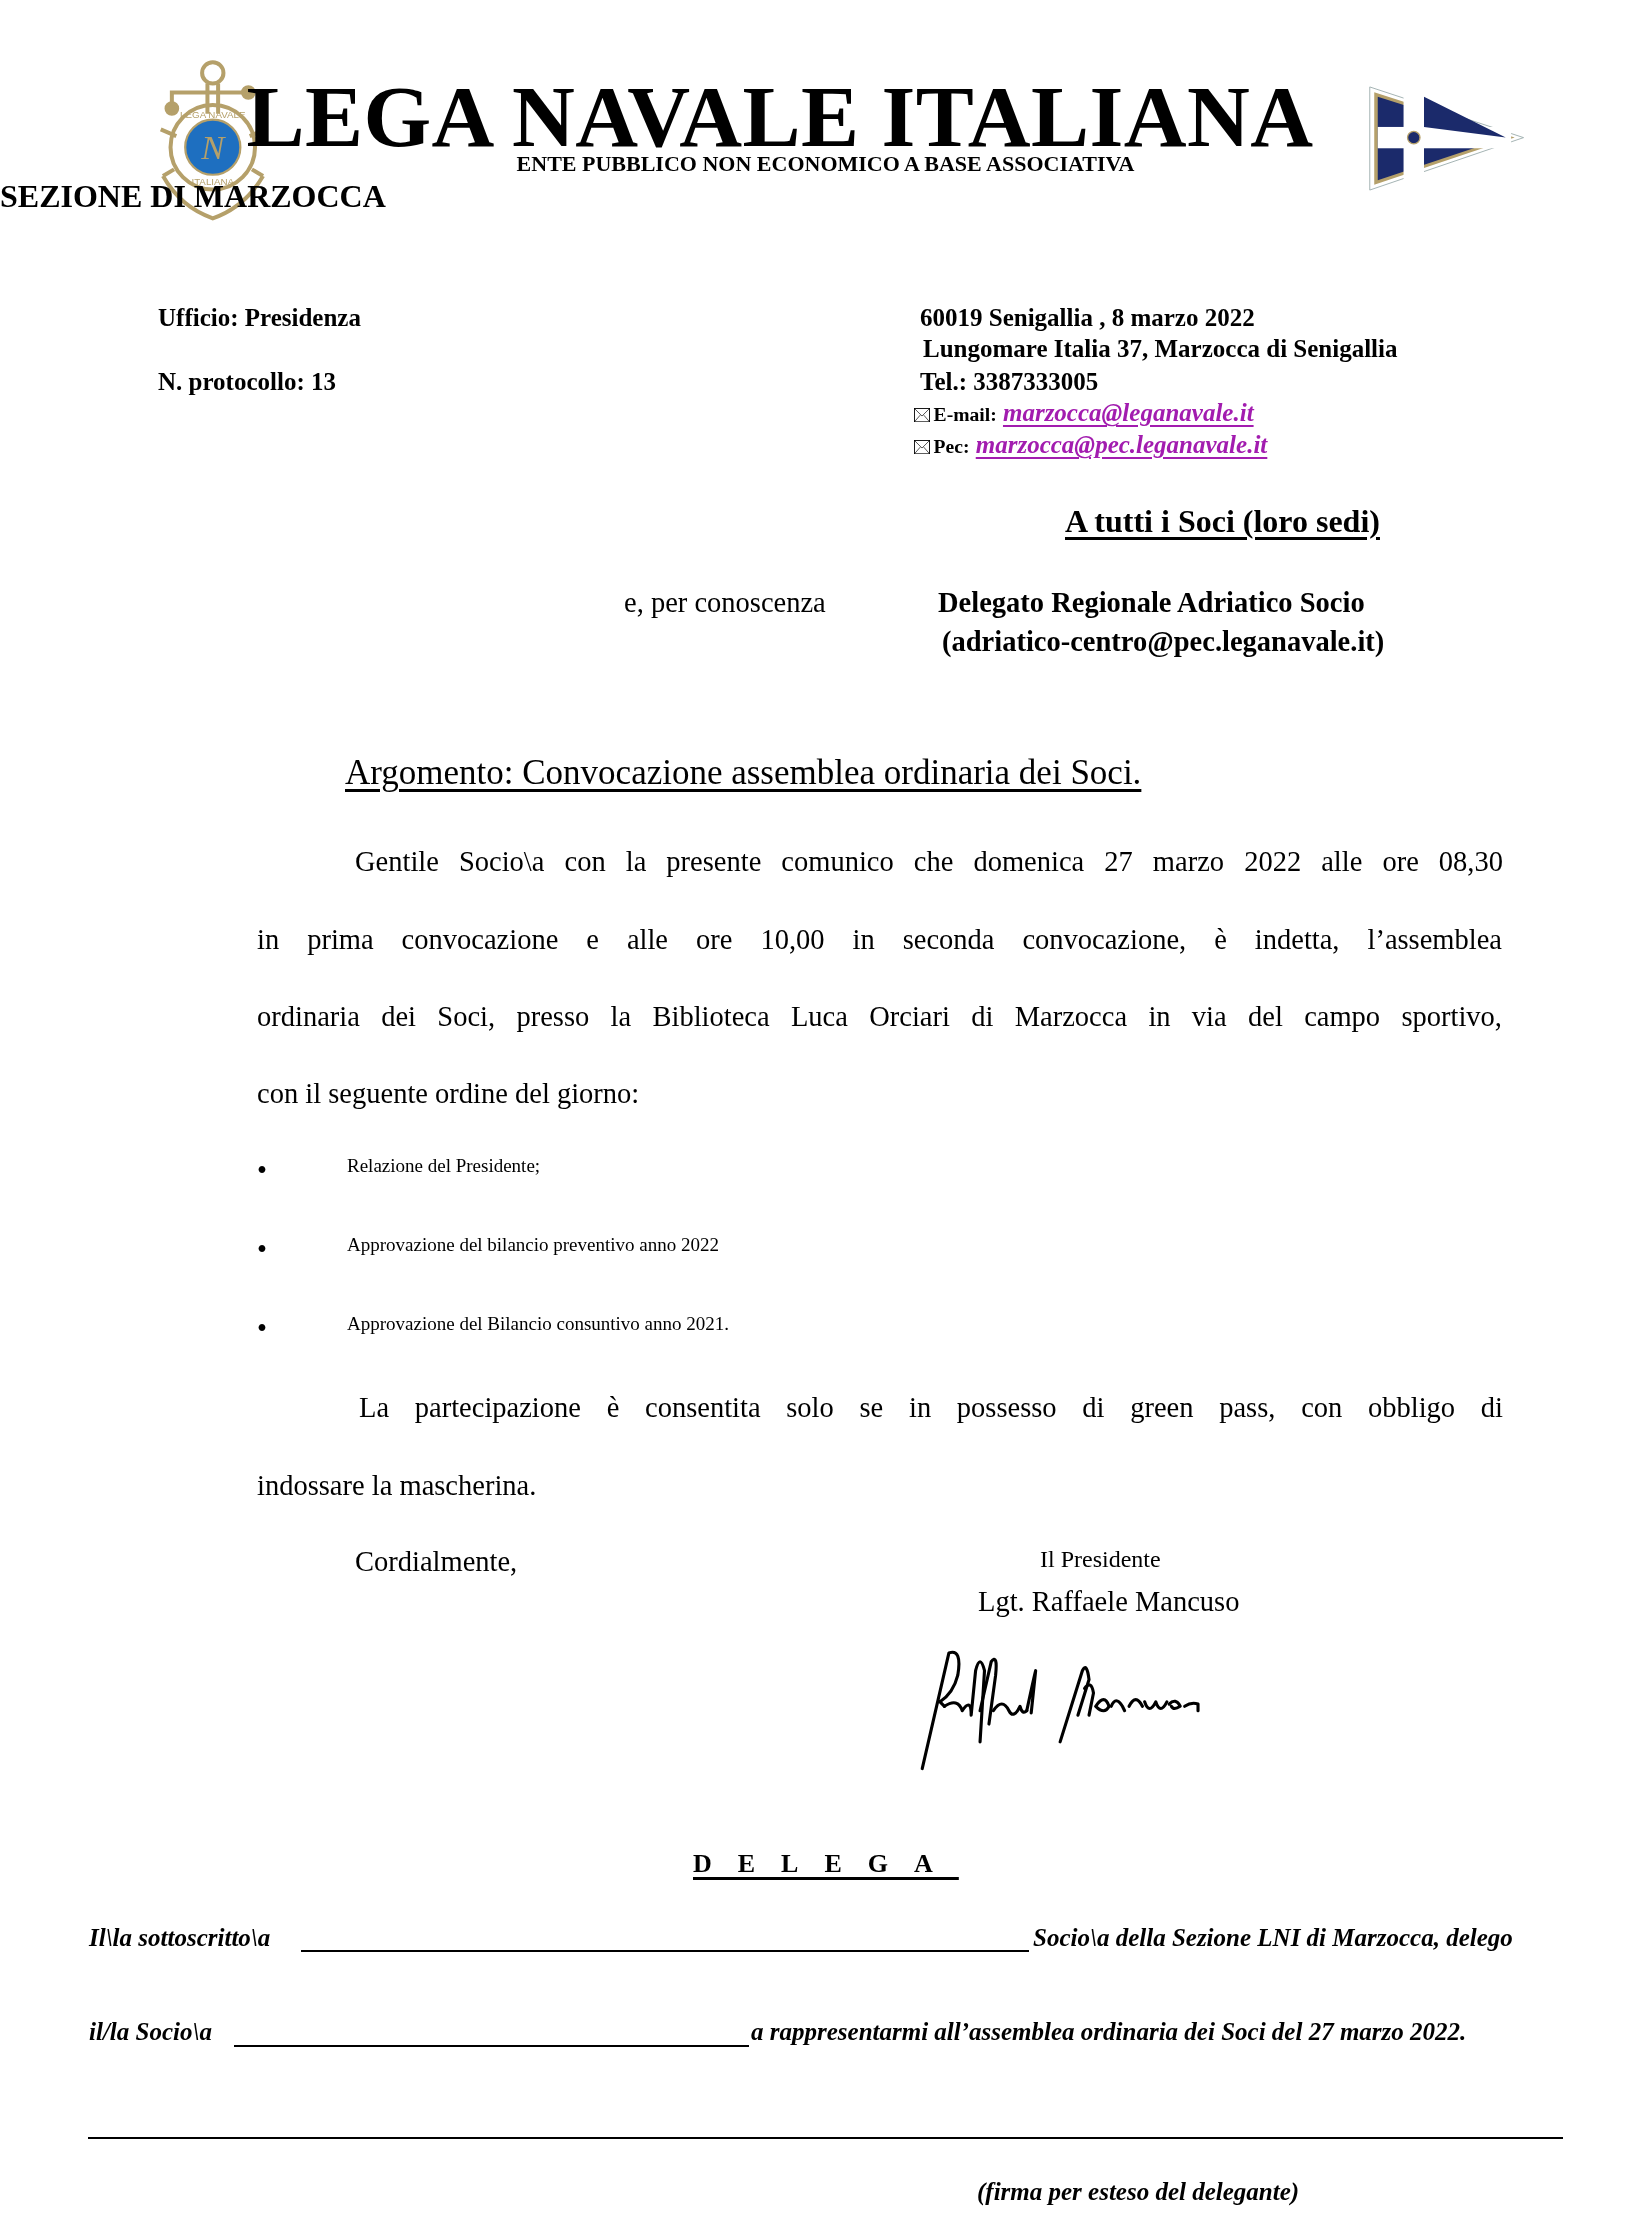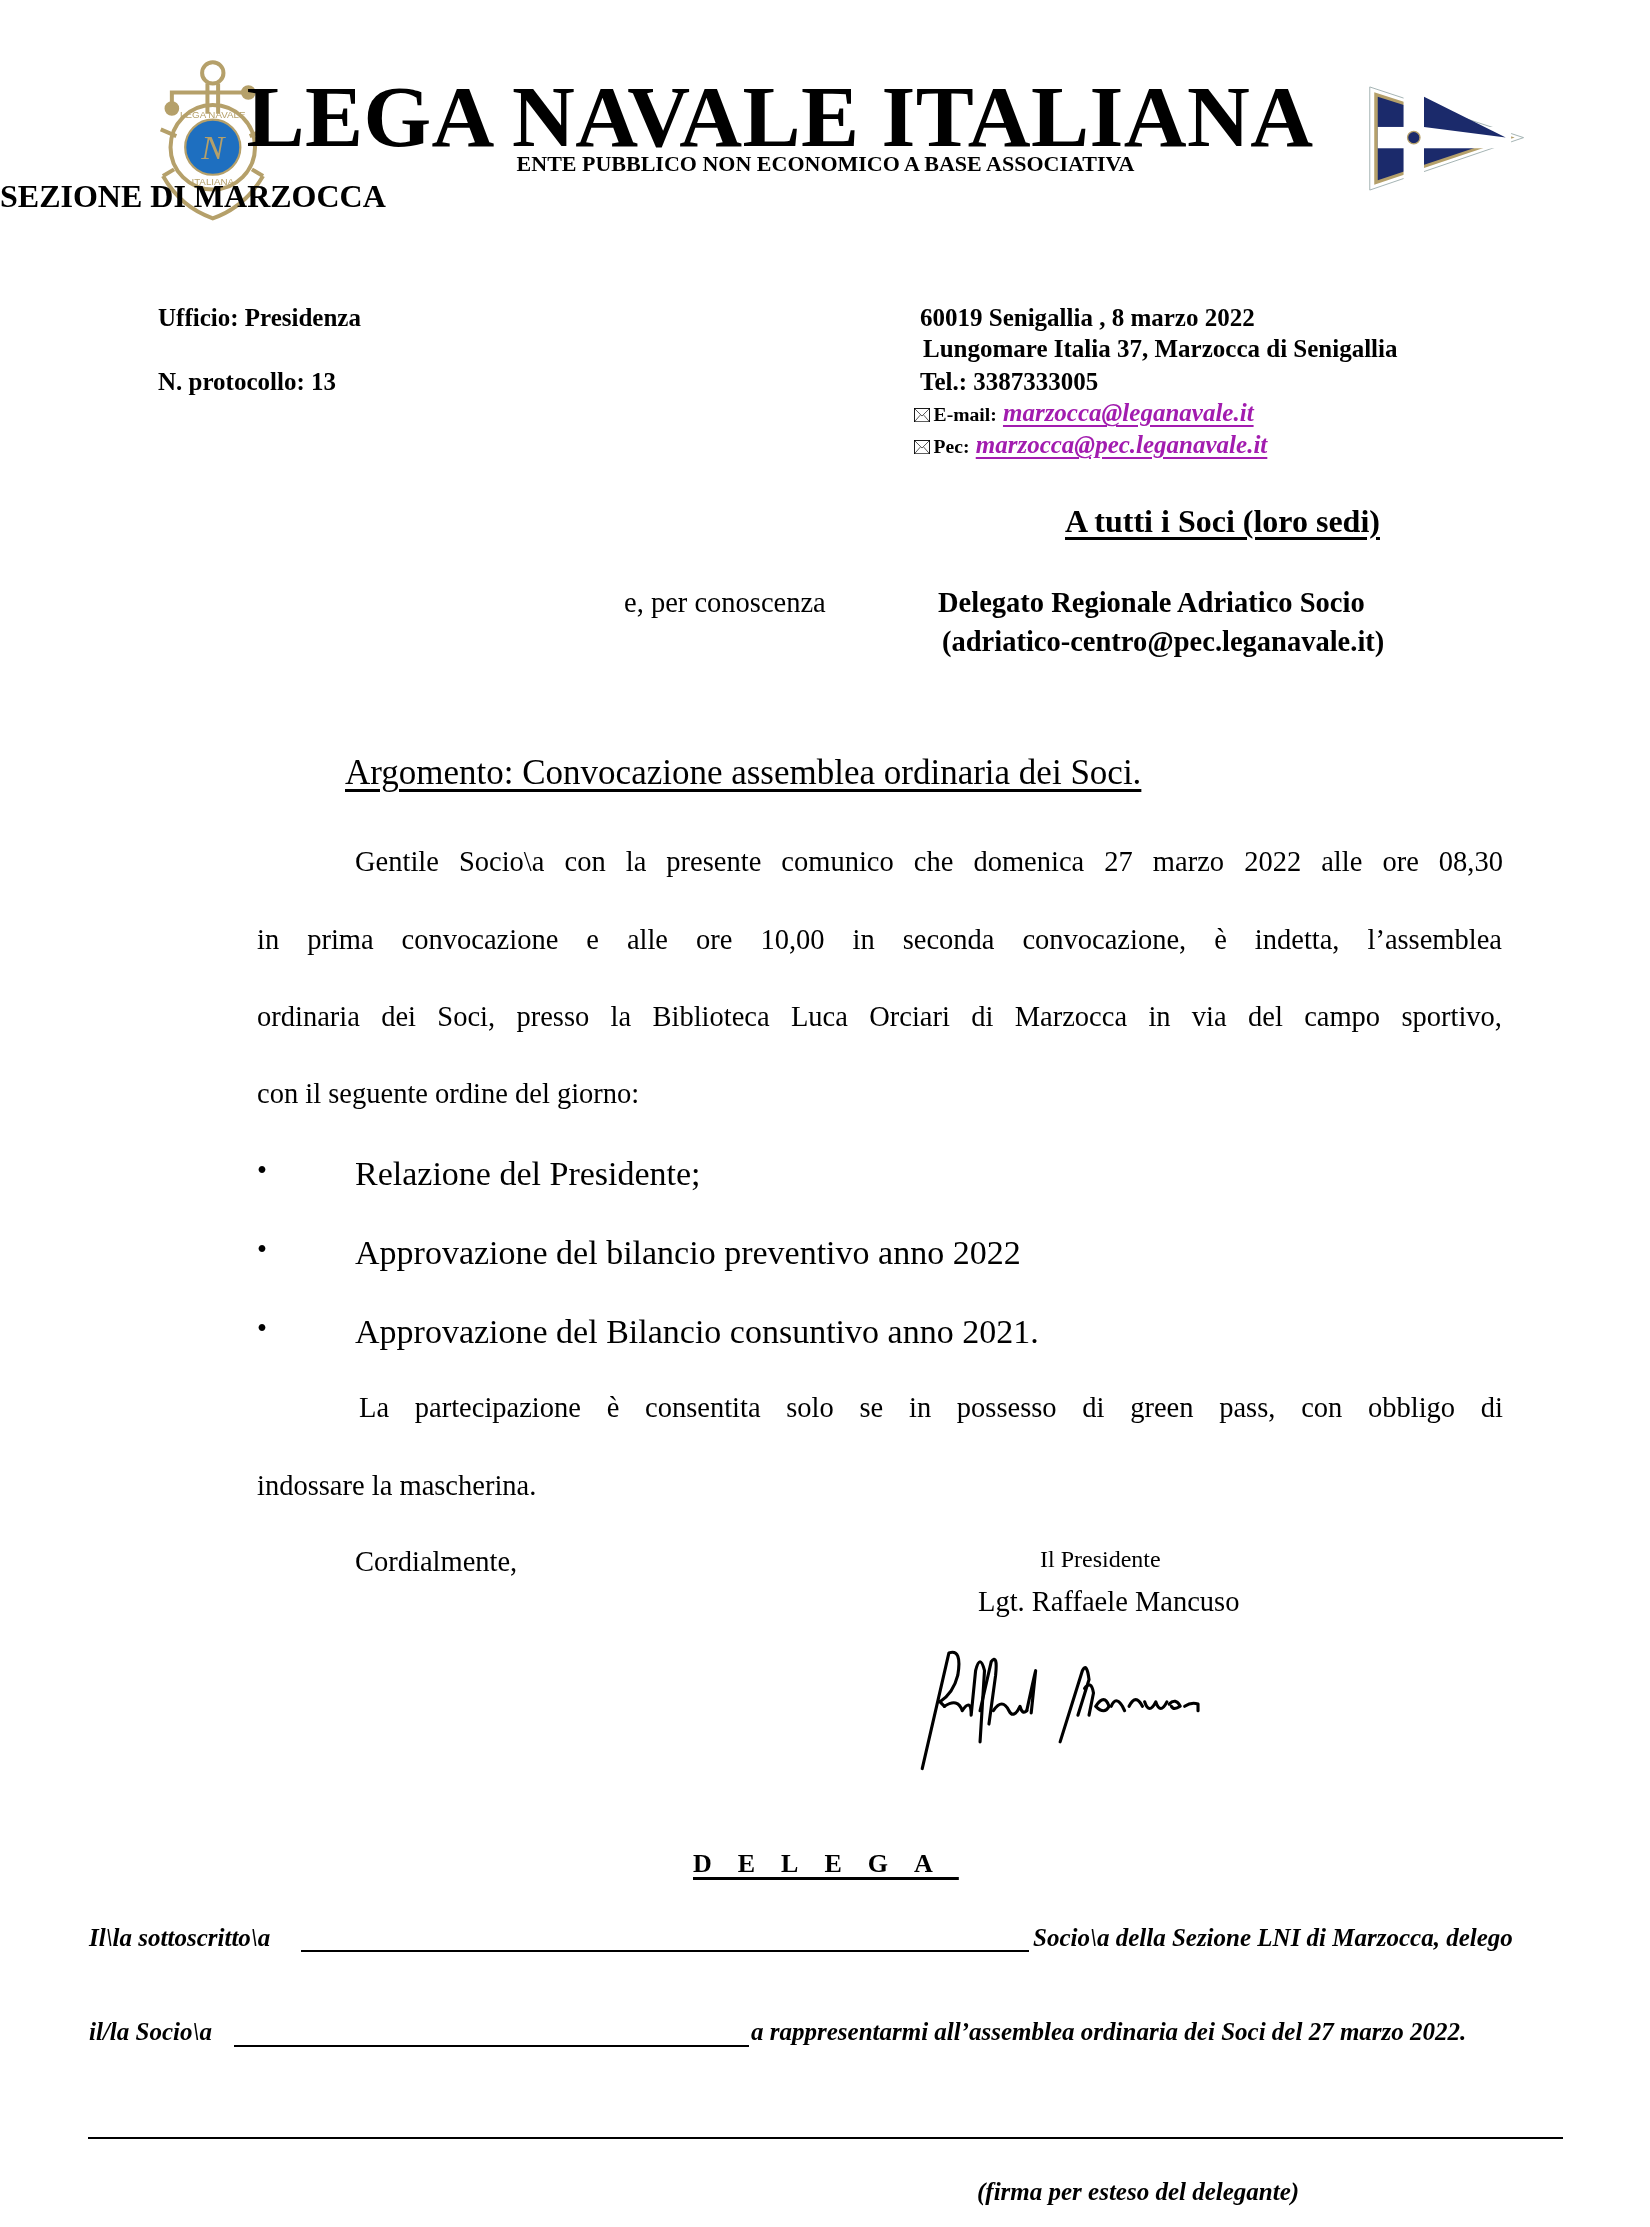--- a/index.html
+++ b/index.html
@@ -38,21 +38,21 @@
   #subject { left: 345px; top: 753px; font-size: 35px; font-weight: normal; }
 
   
   .body { font-size: 28.5px; }
   .just { left: 257px; width: 1245px; text-align: justify; text-align-last: justify; }
   #p1 { left: 355px; top: 846px; }
   #p2 { top: 924px; }
   #p3 { top: 1001px; }
   #p4 { left: 257px; top: 1078px; }
   .bullet-dot { left: 257px; font-size: 28.5px; }
-  .bullet-txt { left: 355px; font-size: 34px; text-align: center; }
+  .bullet-txt { left: 347px; font-size: 19px; text-align: center; }
   #b1d, #b1t { top: 1155px; }
   #b2d, #b2t { top: 1234px; }
   #b3d, #b3t { top: 1313px; }
   #p5 { left: 359px; width: 1144px; top: 1392px; }
   #p6 { left: 257px; top: 1470px; }
 
   
   #closing { left: 355px; top: 1546px; font-size: 28.5px; }
   #sign-title { left: 1040px; top: 1546px; font-size: 24px; }
   #sign-name { left: 978px; top: 1586px; font-size: 28.5px; }

